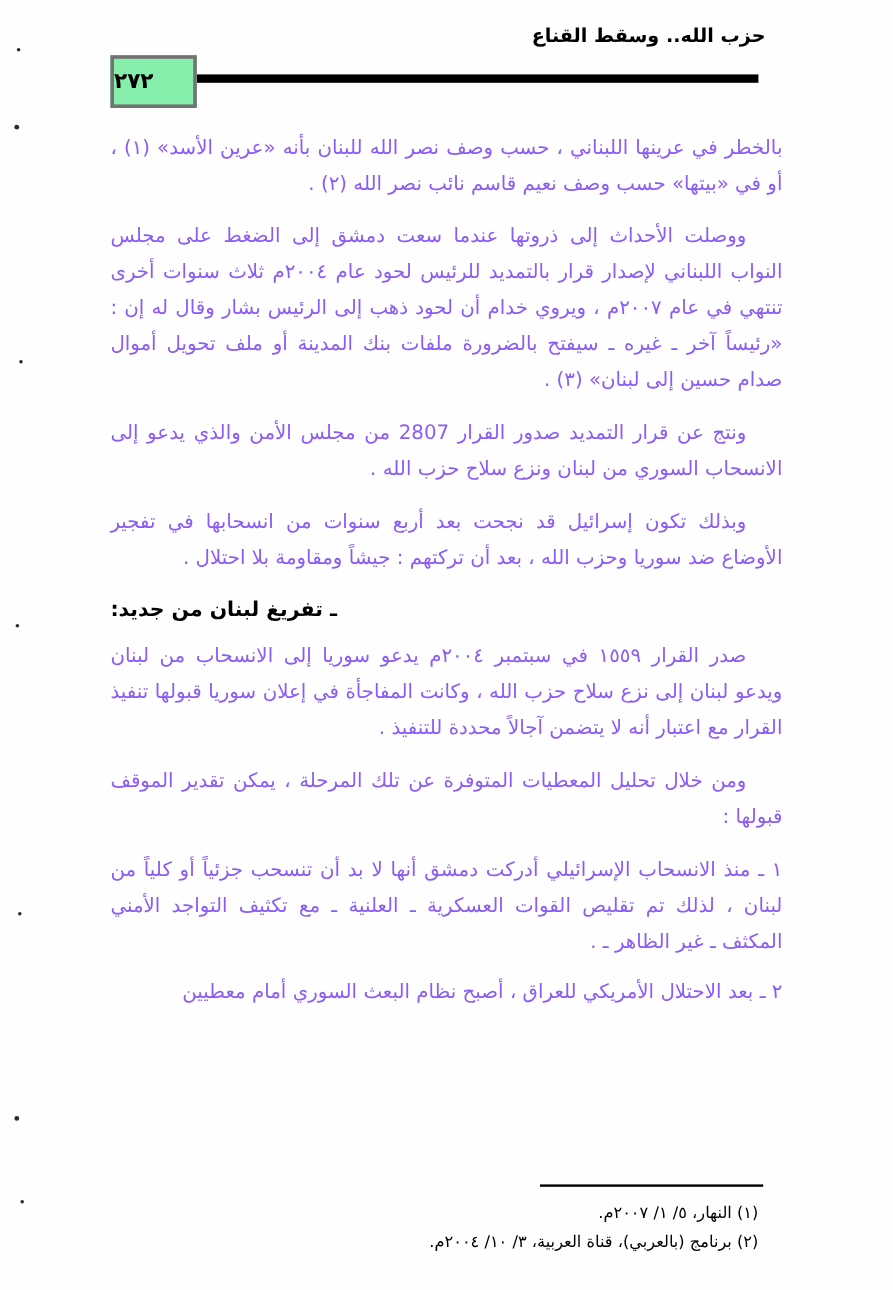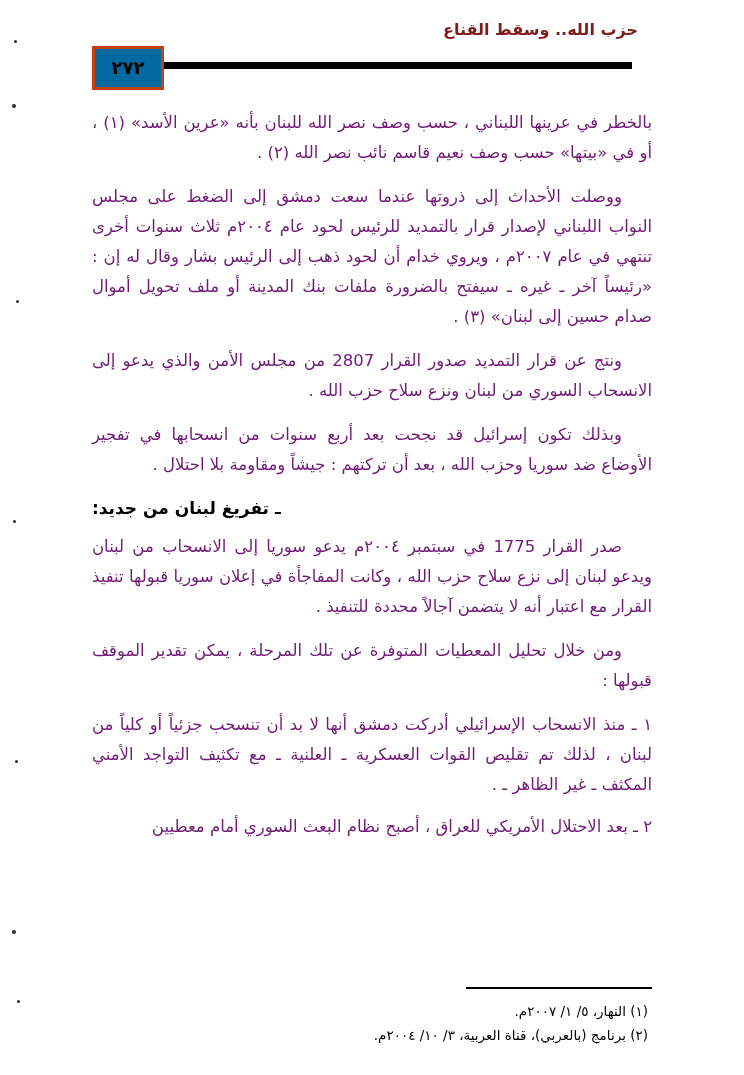--- a/index.html
+++ b/index.html
@@ -32,21 +32,21 @@
     left: 92px;
     height: 58px;
   }
   .header-title {
     position: absolute;
     top: 0;
     right: 14px;
     font-size: 16px;
     font-weight: bold;
     letter-spacing: 0.5px;
-    color: #7f1d1d;
+    color: #000000;
     direction: rtl;
     white-space: nowrap;
   }
   .rule-wrap {
     position: absolute;
     top: 34px;
     right: 0;
     left: 0;
     height: 22px;
   }
@@ -57,25 +57,25 @@
     left: 72px;
     height: 7px;
     background: #000;
   }
   .page-number-box {
     position: absolute;
     top: -8px;
     left: 0;
     width: 66px;
     height: 38px;
-    border: 3px solid #c2410c;
+    border: 3px solid #737373;
     display: flex;
     align-items: center;
-    justify-content: center;
-    background: #0369a1;
+    justify-content: flex-end;
+    background: #86efac;
   }
   .page-number-box span {
     font-size: 18px;
     font-weight: bold;
     letter-spacing: 1px;
     line-height: 1;
   }
 
   
   .content {
@@ -85,41 +85,41 @@
     left: 92px;
     direction: rtl;
     text-align: justify;
   }
   p.para {
     margin: 0 0 14px 0;
     font-size: 16.5px;
     line-height: 30px;
     text-align: justify;
     text-justify: inter-word;
-    color: #701a75;
+    color: #8b5cf6;
   }
   p.para.indent {
     text-indent: 30px;
   }
   p.para.tight {
     margin-bottom: 12px;
   }
   .subhead {
     margin: 18px 0 14px 0;
     font-size: 17px;
     font-weight: bold;
     text-align: left;
     letter-spacing: 0.4px;
   }
 
   
   .footnotes {
     position: absolute;
     bottom: 28px;
-    right: 92px;
+    right: 108px;
     left: 92px;
     direction: rtl;
   }
   .fn-rule {
     width: 186px;
     height: 2px;
     background: #000;
     margin: 0 0 10px auto;
   }
   .fn {
@@ -161,21 +161,21 @@
   </div>
 
   <div class="content">
     <p class="para">بالخطر في عرينها اللبناني ، حسب وصف نصر الله للبنان بأنه «عرين الأسد» (١) ، أو في «بيتها» حسب وصف نعيم قاسم نائب نصر الله (٢) .</p>
     <p class="para indent">ووصلت الأحداث إلى ذروتها عندما سعت دمشق إلى الضغط على مجلس النواب اللبناني لإصدار قرار بالتمديد للرئيس لحود عام ٢٠٠٤م ثلاث سنوات أخرى تنتهي في عام ٢٠٠٧م ، ويروي خدام أن لحود ذهب إلى الرئيس بشار وقال له إن : «رئيساً آخر ـ غيره ـ سيفتح بالضرورة ملفات بنك المدينة أو ملف تحويل أموال صدام حسين إلى لبنان» (٣) .</p>
     <p class="para indent">ونتج عن قرار التمديد صدور القرار 2807 من مجلس الأمن والذي يدعو إلى الانسحاب السوري من لبنان ونزع سلاح حزب الله .</p>
     <p class="para indent">وبذلك تكون إسرائيل قد نجحت بعد أربع سنوات من انسحابها في تفجير الأوضاع ضد سوريا وحزب الله ، بعد أن تركتهم : جيشاً ومقاومة بلا احتلال .</p>
 
     <div class="subhead">ـ تفريغ لبنان من جديد:</div>
 
-    <p class="para indent">صدر القرار 1775 في سبتمبر ٢٠٠٤م يدعو سوريا إلى الانسحاب من لبنان ويدعو لبنان إلى نزع سلاح حزب الله ، وكانت المفاجأة في إعلان سوريا قبولها تنفيذ القرار مع اعتبار أنه لا يتضمن آجالاً محددة للتنفيذ .</p>
+    <p class="para indent">صدر القرار ١٥٥٩ في سبتمبر ٢٠٠٤م يدعو سوريا إلى الانسحاب من لبنان ويدعو لبنان إلى نزع سلاح حزب الله ، وكانت المفاجأة في إعلان سوريا قبولها تنفيذ القرار مع اعتبار أنه لا يتضمن آجالاً محددة للتنفيذ .</p>
     <p class="para indent">ومن خلال تحليل المعطيات المتوفرة عن تلك المرحلة ، يمكن تقدير الموقف قبولها :</p>
     <p class="para tight">١ ـ منذ الانسحاب الإسرائيلي أدركت دمشق أنها لا بد أن تنسحب جزئياً أو كلياً من لبنان ، لذلك تم تقليص القوات العسكرية ـ العلنية ـ مع تكثيف التواجد الأمني المكثف ـ غير الظاهر ـ .</p>
     <p class="para tight">٢ ـ بعد الاحتلال الأمريكي للعراق ، أصبح نظام البعث السوري أمام معطيين</p>
   </div>
 
   <div class="footnotes">
     <div class="fn-rule"></div>
     <p class="fn">(١) النهار، ٥/ ١/ ٢٠٠٧م.</p>
     <p class="fn">(٢) برنامج (بالعربي)، قناة العربية، ٣/ ١٠/ ٢٠٠٤م.</p>
   </div>

